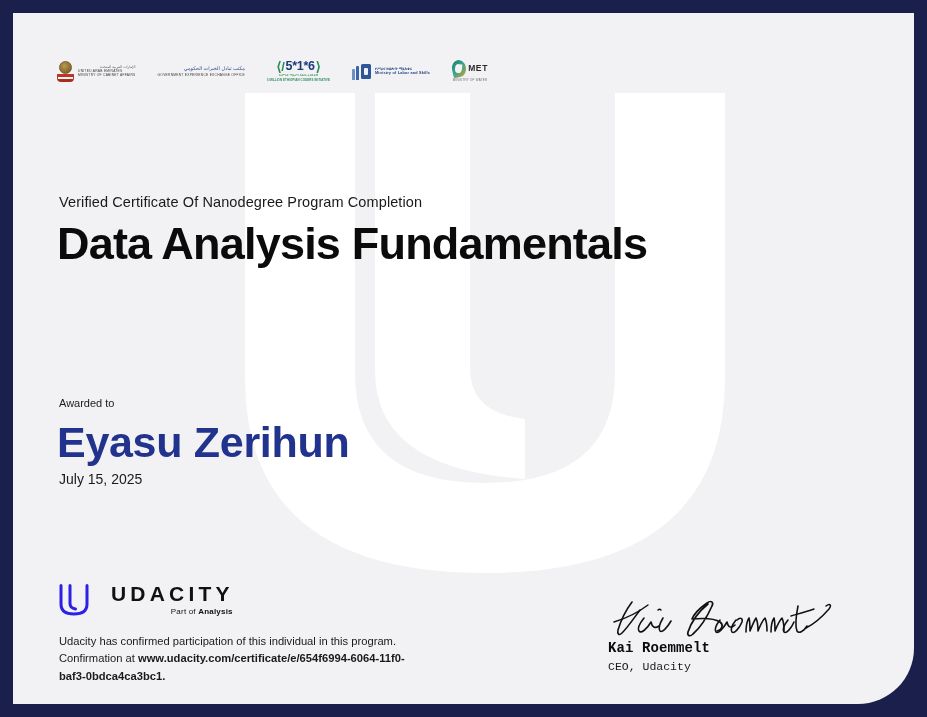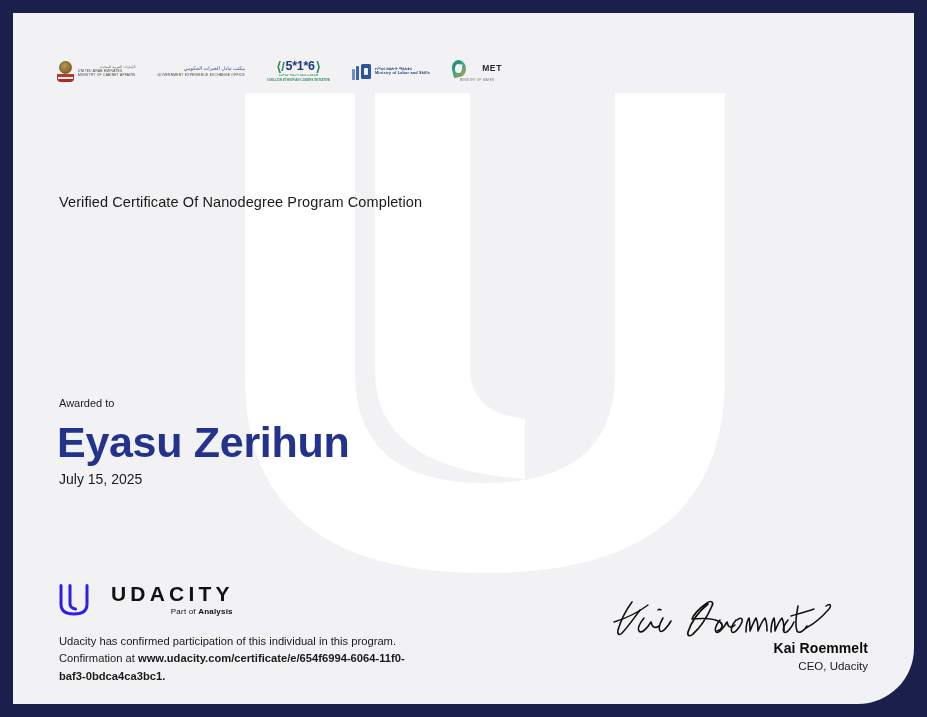--- a/index.html
+++ b/index.html
@@ -167,21 +167,21 @@
   }
   .mols-icon .panel::after {
     content: ""; position: absolute; left: 3px; top: 4px;
     width: 4.5px; height: 7px; background: #eef2fa; border-radius: 1px;
   }
 
   
   .met-logo {
     display: flex; flex-direction: column; align-items: center; gap: 1px;
   }
-  .met-row { display: flex; align-items: center; gap: 16px; }
+  .met-row { display: flex; align-items: center; gap: 2px; }
   .met-drop {
     width: 14px; height: 17px;
     background: linear-gradient(145deg, #1f7a6e 0%, #2ea58c 45%, #c8a23c 100%);
     border-radius: 50% 50% 50% 12%;
     transform: rotate(-12deg);
     position: relative;
   }
   .met-drop::after {
     content:""; position:absolute; left:3px; top:4px;
     width:7px; height:9px; background:#f2f2f4;
@@ -266,21 +266,22 @@
     line-height: 1.55;
     color: #1a1a1a;
   }
   .confirm-text b { font-weight: bold; }
 
   
   .signature-block {
     position: absolute;
     right: 46px; top: 583px;
     width: 260px;
-    text-align: right;
+    text-align: left;
+    font-family: Liberation Mono, monospace;
   }
   .signature-mark { height: 46px; width: 100%; }
   .signature-mark svg { display: block; width: 100%; height: 100%; }
   .signer-name {
     font-size: 14px; font-weight: bold; color: #0b0b0b;
     letter-spacing: 0.1px; margin-top: -2px;
   }
   .signer-role {
     font-size: 11.5px; color: #1a1a1a; margin-top: 4px;
   }
@@ -353,20 +354,21 @@
               <div class="met-drop"></div>
               <span class="met-word">MET</span>
             </div>
             <span class="met-sub">MINISTRY OF WATER</span>
           </div>
         </div>
 
       </div>
 
       <div class="subtitle">Verified Certificate Of Nanodegree Program Completion</div>
+      <h1 class="title">Data Analysis Fundamentals</h1>
 
       <div class="awarded-label">Awarded to</div>
       <div class="recipient-name">Eyasu Zerihun</div>
       <div class="award-date">July 15, 2025</div>
 
       <div class="udacity-brand">
         <div class="udacity-mark">
           <svg viewBox="0 0 60 64" xmlns="http://www.w3.org/2000/svg" aria-hidden="true">
             <path d="M4 3 L4 40 Q4 60 30 60 Q56 60 56 40 L56 3" fill="none" stroke="#2d1fe8" stroke-width="6" stroke-linecap="round" stroke-linejoin="round"></path>
             <path d="M22 3 L22 39 Q22 48 33 50" fill="none" stroke="#2d1fe8" stroke-width="6" stroke-linecap="round" stroke-linejoin="round"></path>

